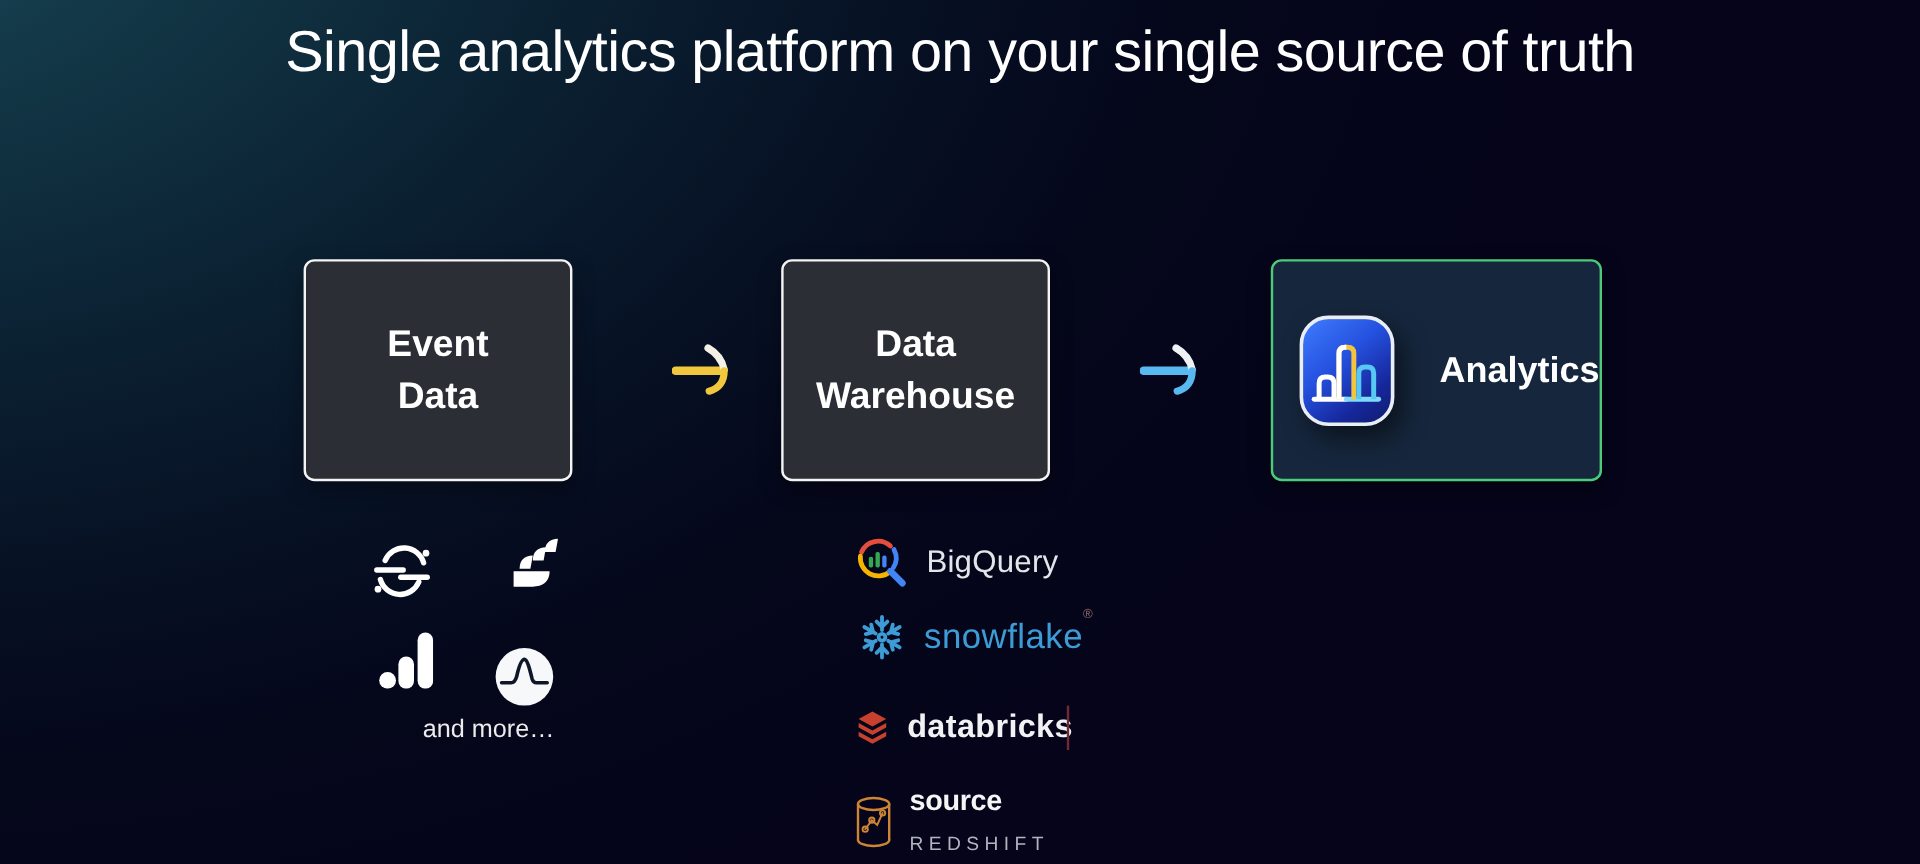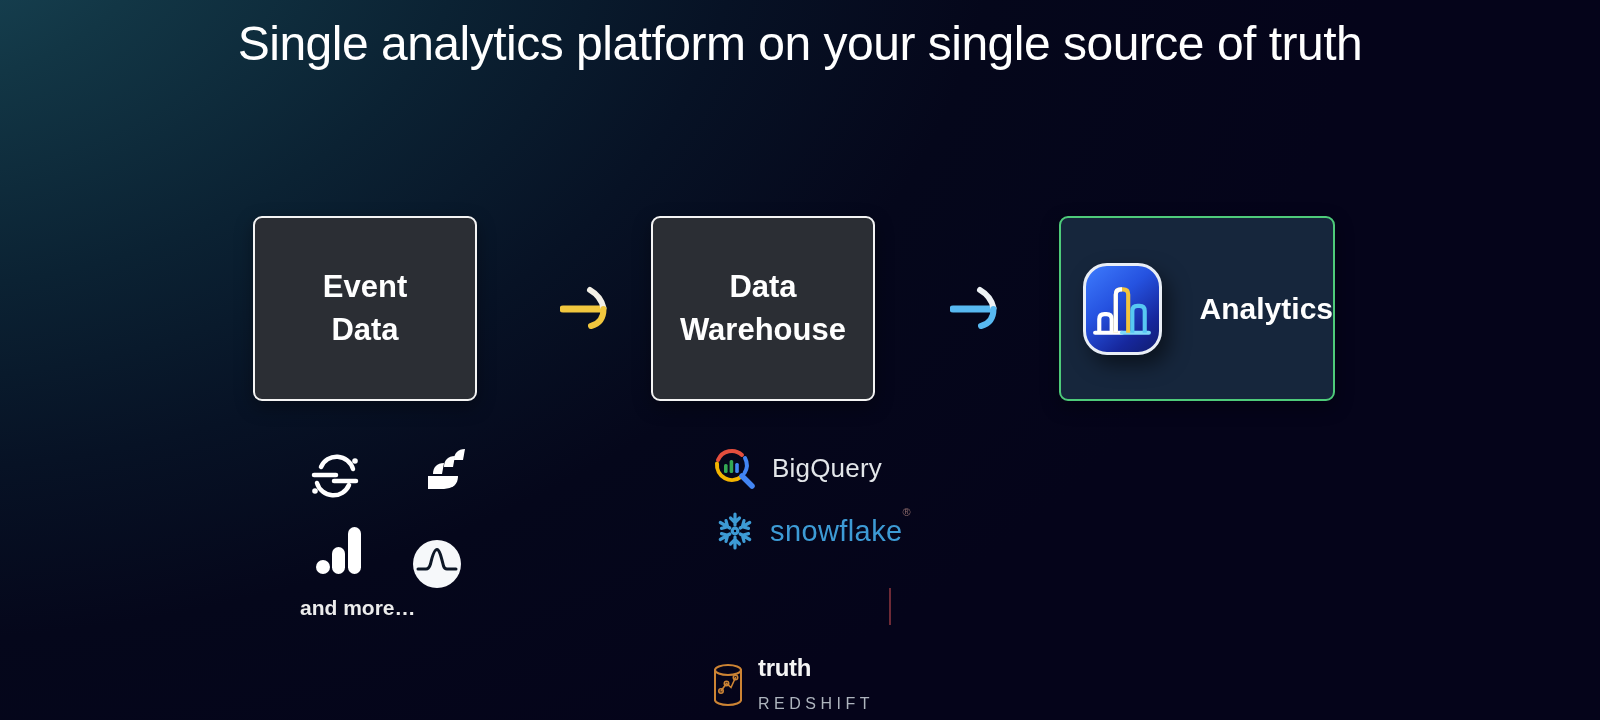--- a/index.html
+++ b/index.html
@@ -41,22 +41,22 @@
   .arrow { position:absolute; top:282px; width:52px; height:52px; }
   #arrow-yellow { left:560px; }
   #arrow-blue { left:950px; }
 
   .src-icon { position:absolute; }
   #segment-icon   { left:309px; top:450px; }
   #snowplow-icon  { left:419px; top:446px; }
   #ga-icon        { left:315px; top:522px; }
   #amplitude-icon { left:411px; top:538px; }
   .more-label {
-    position:absolute; left:300px; top:596px; width:162px; text-align:left;
-    color:#ececec; font-size:21px; font-weight:700;
+    position:absolute; left:300px; top:596px; width:162px; text-align:right;
+    color:#ececec; font-size:21px; font-weight:400;
   }
 
   .wh-row { position:absolute; left:712px; display:flex; align-items:center; }
   #row-bigquery   { top:446px; gap:16px; }
   #row-snowflake  { top:508px; gap:12px; }
   #row-databricks { top:590px; gap:14px; }
   #row-redshift   { top:656px; gap:14px; }
   .bigquery-label  { color:#e3e6e9; font-size:26px; font-weight:500; letter-spacing:0.2px; }
   .snowflake-label { color:#3d9bd5; font-size:29px; font-weight:500; letter-spacing:0.4px; }
   .snowflake-mark  { color:#8c6a6a; font-size:11px; vertical-align:top; line-height:1; position:relative; top:-8px; }
@@ -177,37 +177,45 @@
           <g transform="rotate(300)">
               <path d="M0 -6 L0 -17 M-4.5 -13 L0 -8.5 L4.5 -13"></path>
             </g>
           <circle cx="0" cy="0" r="2.8"></circle>
         </g>
       </g>
     </svg>
     <span class="snowflake-label"><span>snowflake</span><sup class="snowflake-mark">®</sup></span>
   </div>
 
+  <div class="wh-row" id="row-databricks">
+    <svg width="30" height="30" viewBox="0 0 30 30">
+      <path d="M15 2 L26.5 8.2 L15 14.4 L3.5 8.2 Z" fill="#c8402e"></path>
+      <path d="M3.5 11.5 L15 17.7 L26.5 11.5 L26.5 15.3 L15 21.5 L3.5 15.3 Z" fill="#c8402e"></path>
+      <path d="M3.5 18.8 L15 25 L26.5 18.8 L26.5 22.6 L15 28.8 L3.5 22.6 Z" fill="#c8402e"></path>
+    </svg>
+    <span class="databricks-label">databricks</span>
+  </div>
 
   <div class="cursor-line"></div>
 
   <div class="wh-row" id="row-redshift">
     <svg width="32" height="44" viewBox="0 0 32 44">
       <g stroke="#cd8434" stroke-width="2" fill="none" stroke-linecap="round">
         <ellipse cx="16" cy="7" rx="13" ry="5"></ellipse>
         <path d="M3 7 V37"></path>
         <path d="M29 7 V37"></path>
         <path d="M3 37 A13 5 0 0 0 29 37"></path>
         <g stroke-width="1.6">
           <path d="M9 28 L14.5 20.5 L19 24.5 L23.5 14.5"></path>
           <circle cx="9" cy="28" r="2.2"></circle>
           <circle cx="14.5" cy="20.5" r="2.2"></circle>
           <circle cx="23.5" cy="14.5" r="2.2"></circle>
         </g>
       </g>
     </svg>
     <div class="redshift-text">
-      <span class="amazon-label">truth</span>
+      <span class="amazon-label">source</span>
       <span class="redshift-label">REDSHIFT</span>
     </div>
   </div>
 
 </div>
 
 </body></html>

